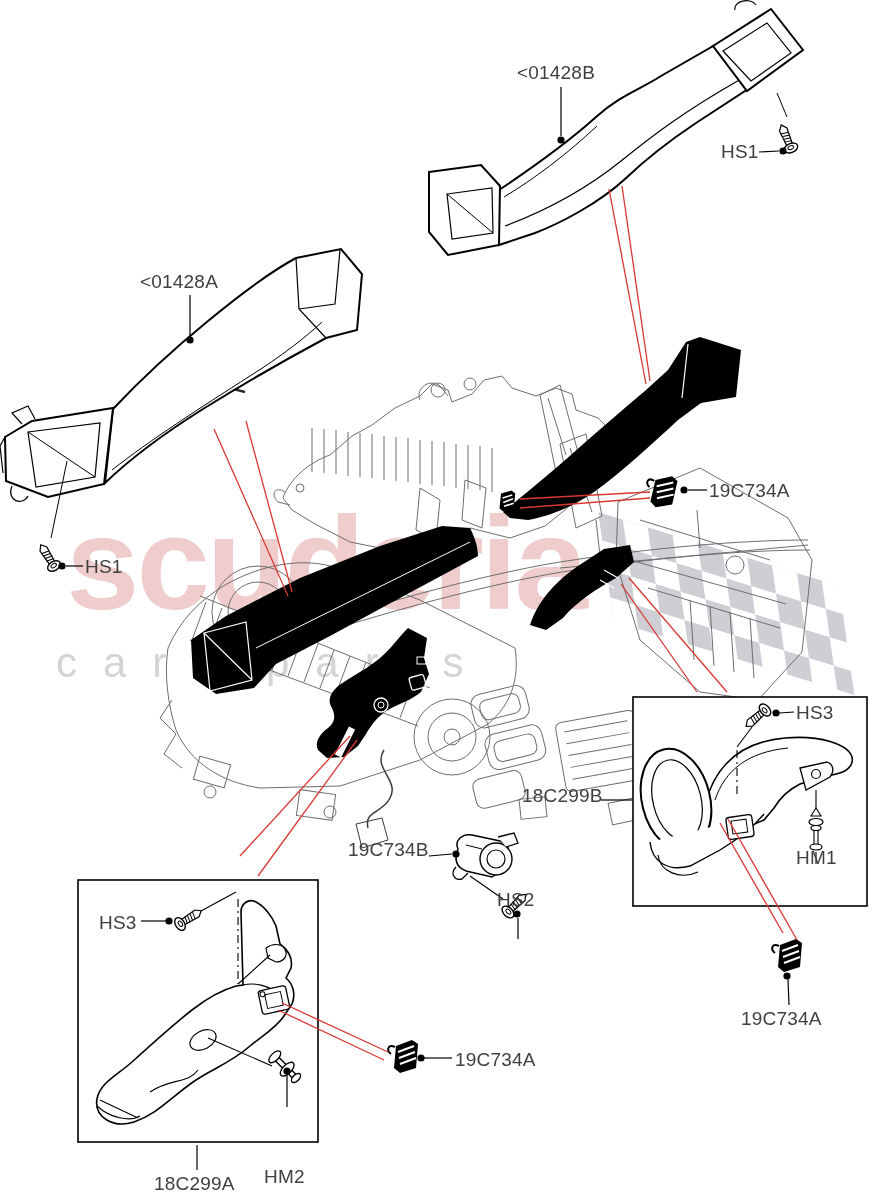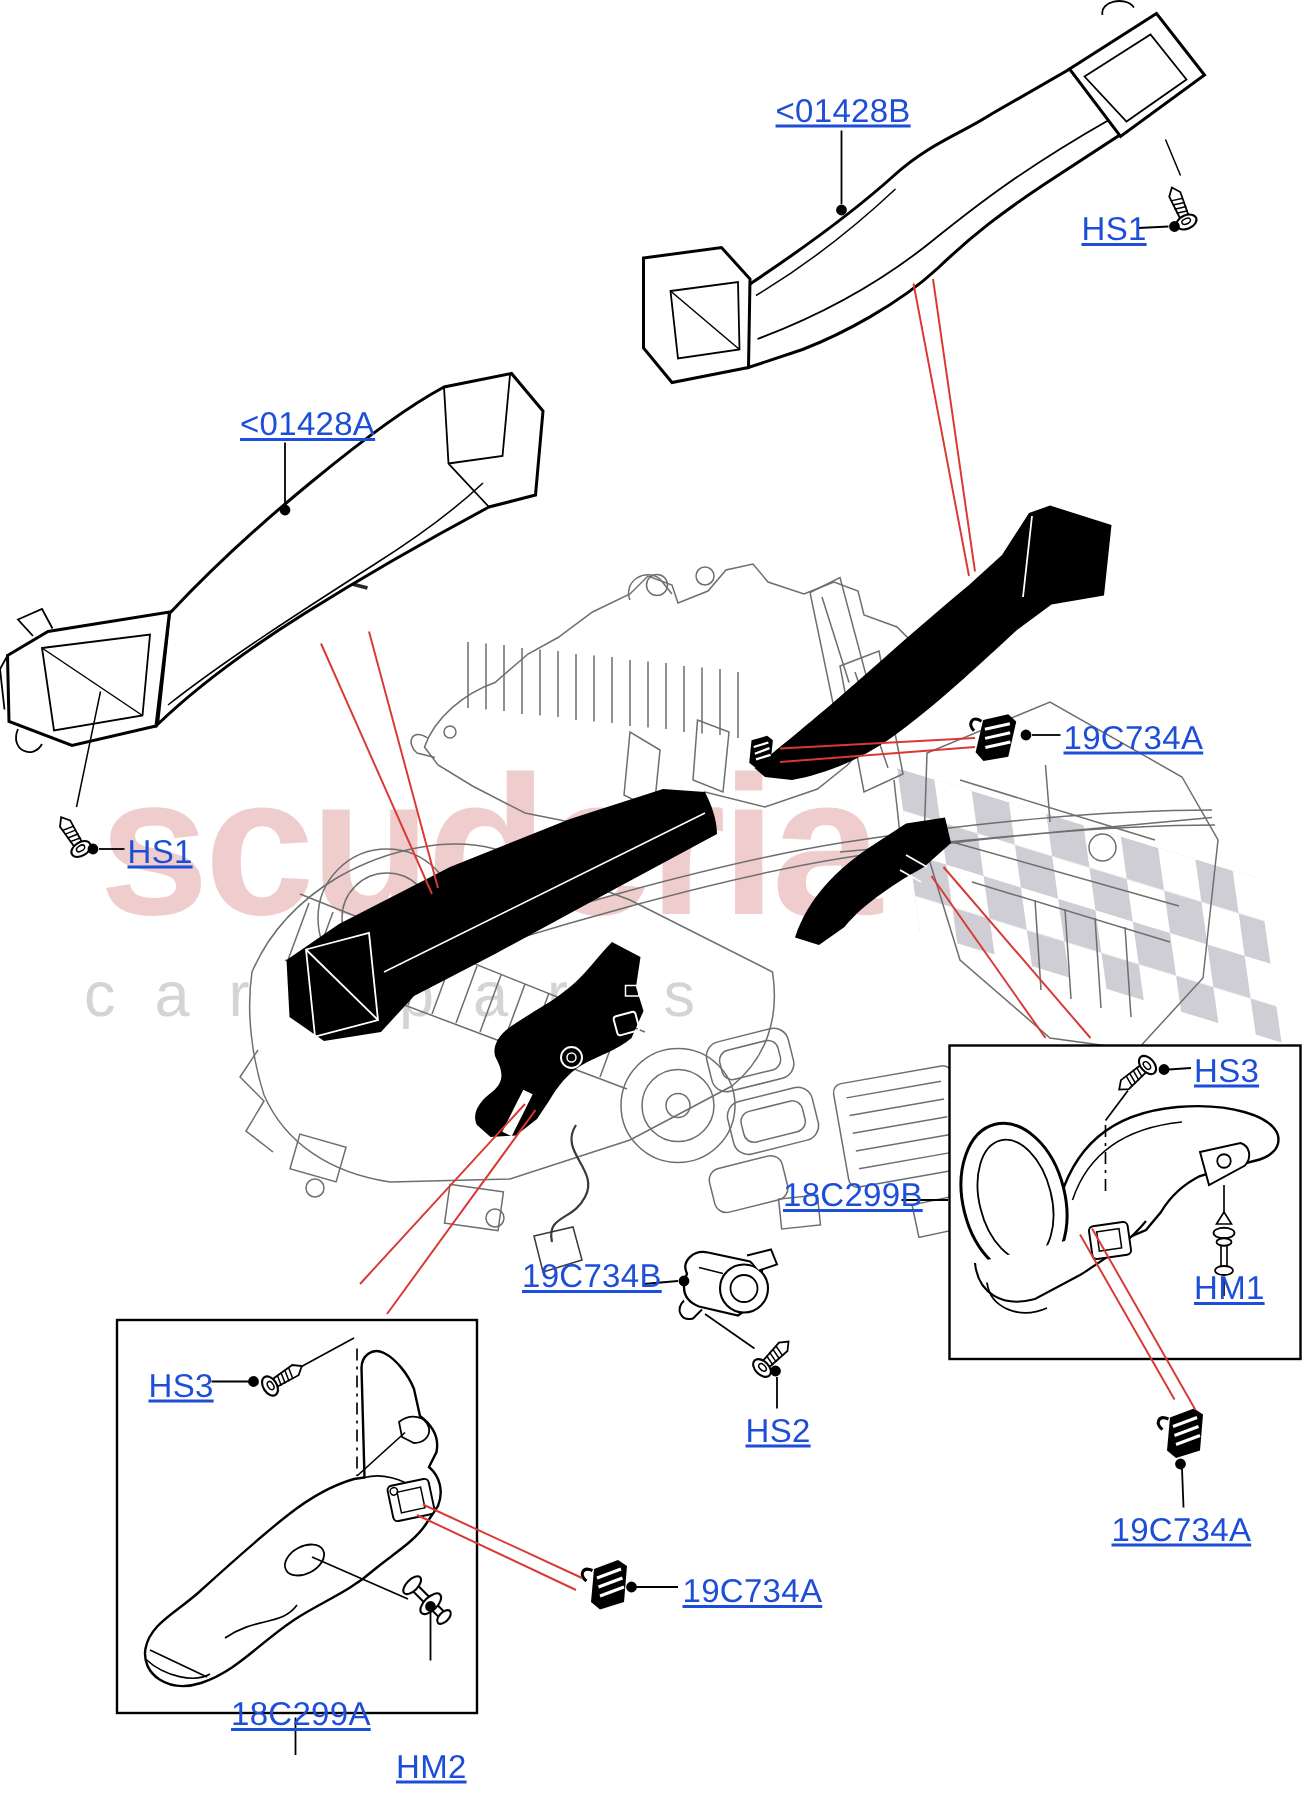--- a/index.html
+++ b/index.html
@@ -1,20 +1,20 @@
 <!DOCTYPE html>
 <html><head>
 <meta charset="utf-8">
 <style>
   html,body{margin:0;padding:0;background:#fff;}
   .stage{position:relative;width:872px;height:1200px;background:#fff;overflow:hidden;
          font-family:"Liberation Sans",sans-serif;}
   .stage svg{position:absolute;left:0;top:0;z-index:2;}
-  .lbl{position:absolute;z-index:3;color:#1d4ed8;font-size:22px;line-height:1;
-       white-space:nowrap;letter-spacing:0.2px;text-decoration:underline;}
+  .lbl{position:absolute;z-index:3;color:#404040;font-size:19px;line-height:1;
+       white-space:nowrap;letter-spacing:0.2px;}
   .wm-brand{position:absolute;left:66px;top:498px;z-index:1;font-size:132px;font-weight:bold;
             letter-spacing:-3px;color:rgba(225,156,156,0.50);line-height:1;}
   .wm-tag{position:absolute;left:56px;top:642px;z-index:1;font-size:42px;
           color:rgba(176,176,176,0.55);letter-spacing:26px;word-spacing:36px;line-height:1;}
 </style>
 </head>
 <body>
 
 <div class="stage">
 
@@ -258,27 +258,27 @@
       <path d="M287,1074 L287,1107" fill="none"></path>
         <circle cx="287" cy="1071" r="3"></circle>
       <path d="M197,1145 L197,1170" fill="none"></path>
       <path d="M424,1058 L452,1058" fill="none"></path>
         <circle cx="421" cy="1058" r="3"></circle>
     </g>
   </svg>
 
   <div class="lbl" style="left:517px;top:63px">&lt;01428B</div>
   <div class="lbl" style="left:721px;top:142px">HS1</div>
-  <div class="lbl" style="left:160px;top:272px">&lt;01428A</div>
+  <div class="lbl" style="left:140px;top:272px">&lt;01428A</div>
   <div class="lbl" style="left:85px;top:557px">HS1</div>
   <div class="lbl" style="left:709px;top:481px">19C734A</div>
   <div class="lbl" style="left:522px;top:786px">18C299B</div>
   <div class="lbl" style="left:796px;top:703px">HS3</div>
   <div class="lbl" style="left:796px;top:848px">HM1</div>
   <div class="lbl" style="left:741px;top:1009px">19C734A</div>
   <div class="lbl" style="left:348px;top:840px">19C734B</div>
-  <div class="lbl" style="left:497px;top:943px">HS2</div>
+  <div class="lbl" style="left:497px;top:890px">HS2</div>
   <div class="lbl" style="left:99px;top:913px">HS3</div>
   <div class="lbl" style="left:264px;top:1167px">HM2</div>
-  <div class="lbl" style="left:154px;top:1132px">18C299A</div>
+  <div class="lbl" style="left:154px;top:1174px">18C299A</div>
   <div class="lbl" style="left:455px;top:1050px">19C734A</div>
 
 </div>
 
 </body></html>

